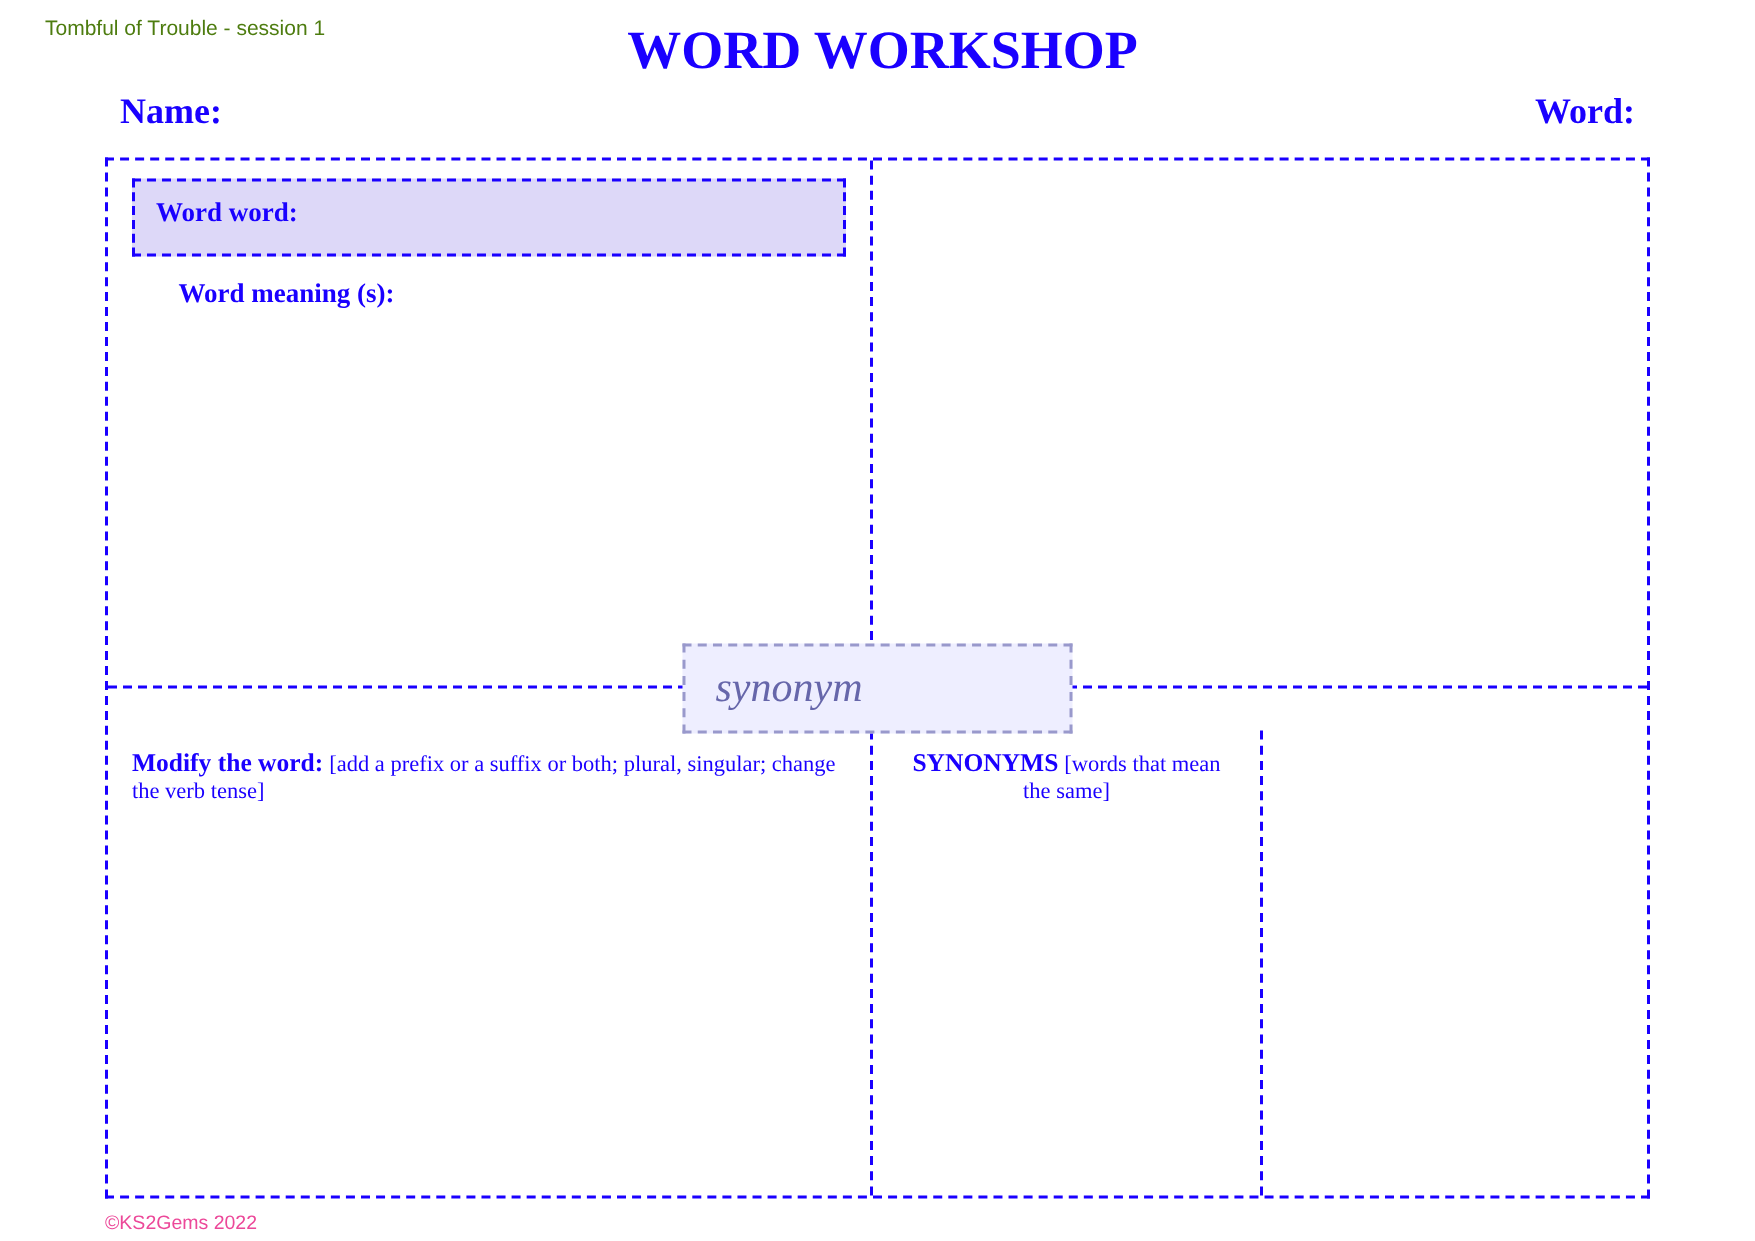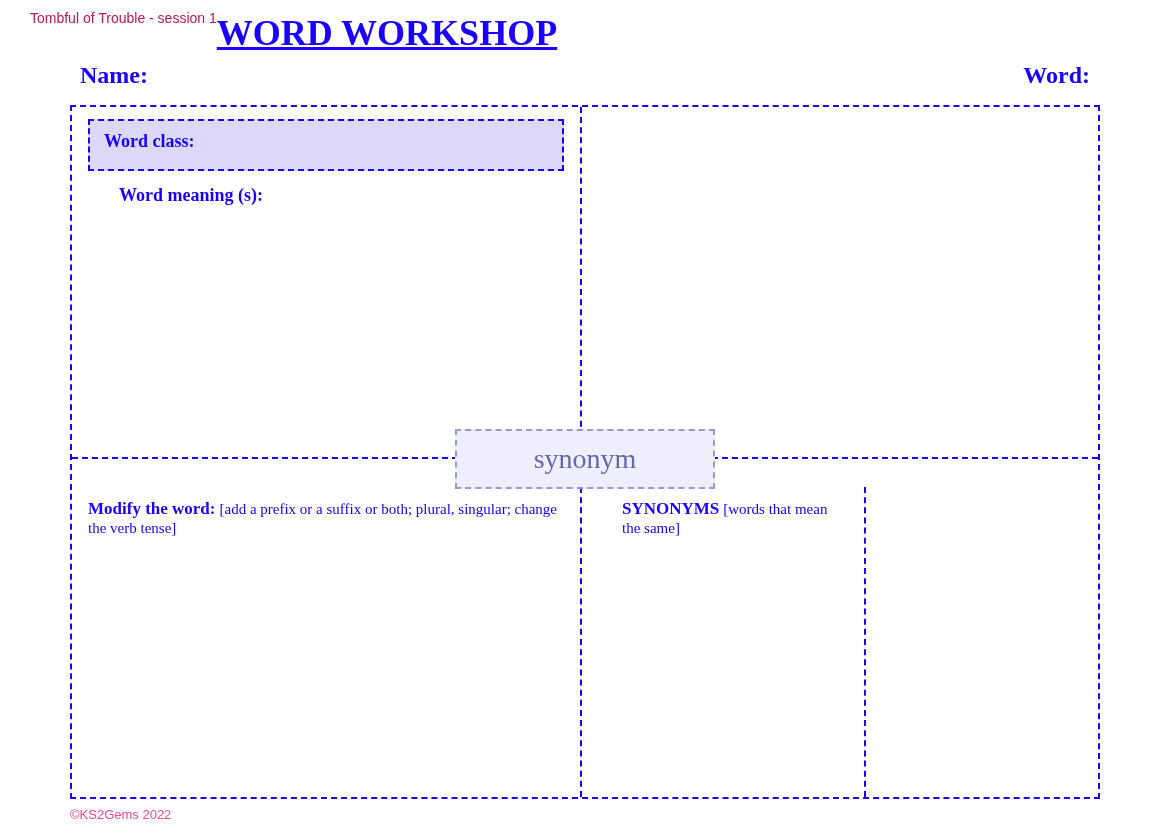--- a/index.html
+++ b/index.html
@@ -19,32 +19,31 @@
 
     .page-header-bar {
       display: flex;
       justify-content: space-between;
       align-items: flex-start;
       margin-bottom: 2px;
     }
 
     .subtitle {
       font-size: 14px;
-      color: #be185d;
+      color: #4d7c0f;
       font-family: Arial, sans-serif;
     }
 
     .main-title {
       font-size: 36px;
       font-weight: bold;
       color: #1a00ff;
-      text-align: left;
+      text-align: center;
       flex: 1;
       margin-top: 2px;
-      text-decoration: underline;
     }
 
     .name-date-row {
       display: flex;
       justify-content: space-between;
       padding: 0 50px;
       margin-bottom: 16px;
       margin-top: 8px;
     }
 
@@ -110,42 +109,43 @@
     .synonym-overlay {
       position: absolute;
       bottom: -30px;
       left: 50%;
       transform: translateX(-50%);
       border: 2px dashed #9999cc;
       background: #eeeeff;
       padding: 12px 20px;
       font-size: 28px;
       color: #6666aa;
+      font-style: italic;
       z-index: 10;
       min-width: 260px;
-      text-align: center;
+      text-align: left;
     }
 
     .bottom-section {
       display: flex;
-      gap: 24px;
     }
 
     .modify-panel {
       flex: 0 0 510px;
       border-right: 2px dashed #1a00ff;
       padding: 12px 16px;
       min-height: 310px;
     }
 
     .synonyms-panel {
       flex: 0 0 260px;
       border-right: 2px dashed #1a00ff;
       padding: 12px 16px;
       min-height: 310px;
+      text-align: center;
     }
 
     .antonyms-panel {
       flex: 1;
       padding: 12px 16px;
       min-height: 310px;
     }
 
     .section-label-bold {
       font-size: 17px;
@@ -184,21 +184,21 @@
   <span class="name-label">Name:</span>
   <span class="date-label">Word:</span>
 </div>
 
 <div class="worksheet-outer">
 
   <div class="top-section-wrapper">
     <div class="top-section">
       <div class="left-panel">
         <div class="word-class-box">
-          <span class="word-class-label">Word class:</span>
+          <span class="word-class-label">Word word:</span>
         </div>
         <div class="word-meaning-label">Word meaning (s):</div>
       </div>
     </div>
 
     <div class="synonym-overlay">
       <span>synonym</span>
     </div>
   </div>
 

